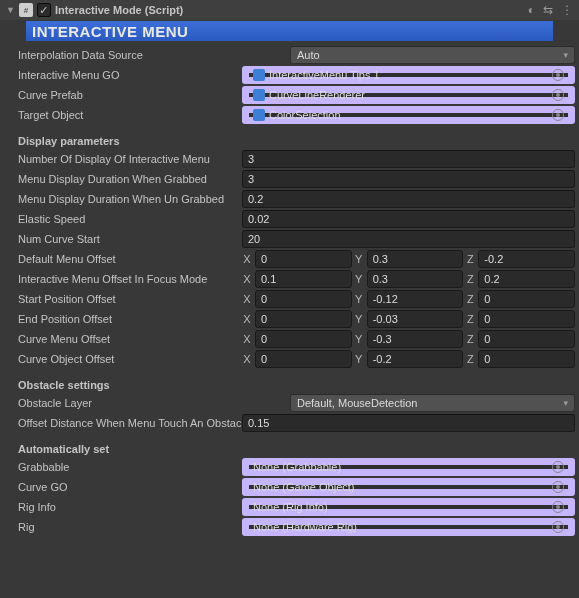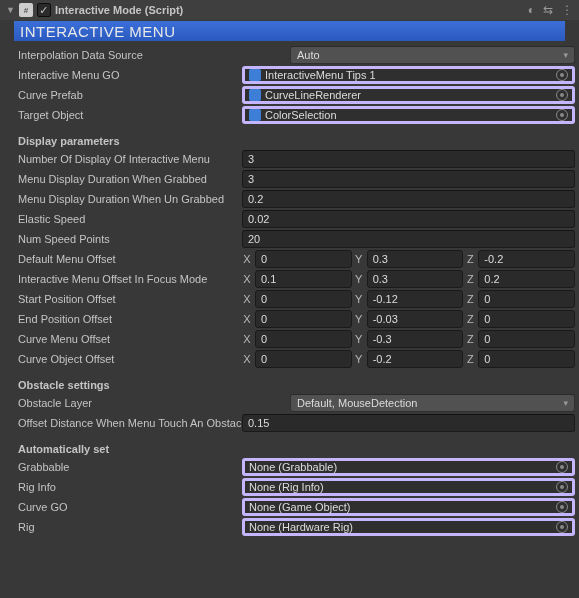--- a/index.html
+++ b/index.html
@@ -37,25 +37,25 @@
     content: "✓"; color: #c4c4c4; font-size: 11px; line-height: 1;
   }
   .header-title { font-weight: bold; flex: 1; color: #c4c4c4; }
   .header-icons { display: flex; gap: 8px; color: #999; font-size: 12px; }
   .header-icons span { cursor: pointer; }
   .title-bar {
     background: linear-gradient(#3b6fd8, #2a5ac0);
     height: 20px;
     display: flex; align-items: center;
     padding: 0 6px;
-    margin: 1px 14px;
+    margin: 1px 26px;
     font-size: 15px;
     letter-spacing: 0.5px;
     color: #e8e8e8;
-    font-weight: normal;
+    font-weight: bold;
     font-family: 'Arial Narrow', Arial, sans-serif;
   }
   .body { padding: 3px 4px; }
   .row {
     display: flex;
     align-items: center;
     height: 20px;
     padding: 0 0 0 14px;
   }
   .label {
@@ -80,21 +80,21 @@
     align-items: center;
     padding: 0 6px;
     color: #dcdcdc;
     justify-content: space-between;
     margin-left: 48px;
   }
   .dropdown::after { content: "▾"; color: #999; font-size: 9px; }
   .objfield {
     flex: 1;
     background: #2f2f2f;
-    border: 3px solid #c4b5fd;
+    border: 7px solid #c4b5fd;
     border-radius: 3px;
     height: 18px;
     display: flex;
     align-items: center;
     padding: 0 4px;
     color: #dcdcdc;
     gap: 4px;
     position: relative;
   }
   .obj-icon {
@@ -230,21 +230,21 @@
         <div class="textinput">0.2</div>
       </div>
   </div>
   <div class="row">
     <div class="label">Elastic Speed</div>
     <div class="field">
         <div class="textinput">0.02</div>
       </div>
   </div>
   <div class="row">
-    <div class="label">Num Speed Points</div>
+    <div class="label">Num Curve Start</div>
     <div class="field">
         <div class="textinput">20</div>
       </div>
   </div>
 
 
   <div class="row">
     <div class="label">Default Menu Offset</div>
     <div class="vec3">
       <div class="vec-field">
@@ -372,38 +372,38 @@
   <div class="row">
     <div class="label">Grabbable</div>
     <div class="field">
         <div class="objfield">
           <span>None (Grabbable)</span>
           <span class="obj-circle"></span>
         </div>
       </div>
   </div>
   <div class="row">
+    <div class="label">Curve GO</div>
+    <div class="field">
+        <div class="objfield">
+          <span>None (Game Object)</span>
+          <span class="obj-circle"></span>
+        </div>
+      </div>
+  </div>
+  <div class="row">
     <div class="label">Rig Info</div>
     <div class="field">
         <div class="objfield">
           <span>None (Rig Info)</span>
           <span class="obj-circle"></span>
         </div>
       </div>
   </div>
   <div class="row">
-    <div class="label">Curve GO</div>
-    <div class="field">
-        <div class="objfield">
-          <span>None (Game Object)</span>
-          <span class="obj-circle"></span>
-        </div>
-      </div>
-  </div>
-  <div class="row">
     <div class="label">Rig</div>
     <div class="field">
         <div class="objfield">
           <span>None (Hardware Rig)</span>
           <span class="obj-circle"></span>
         </div>
       </div>
   </div>
 
 </div>

